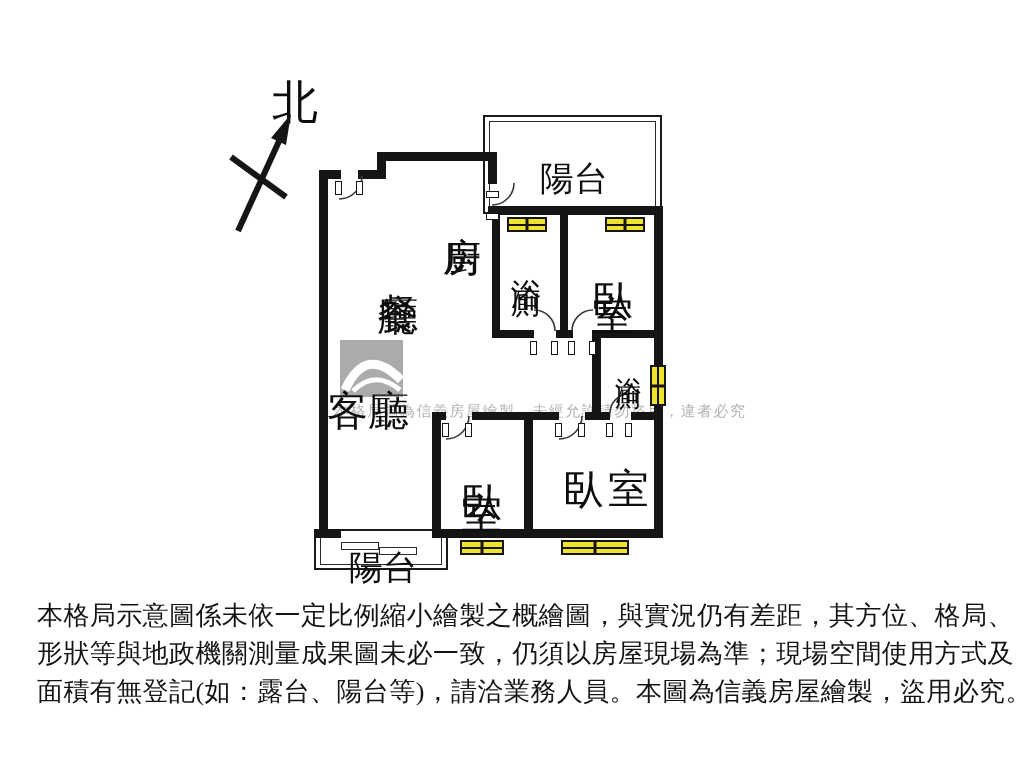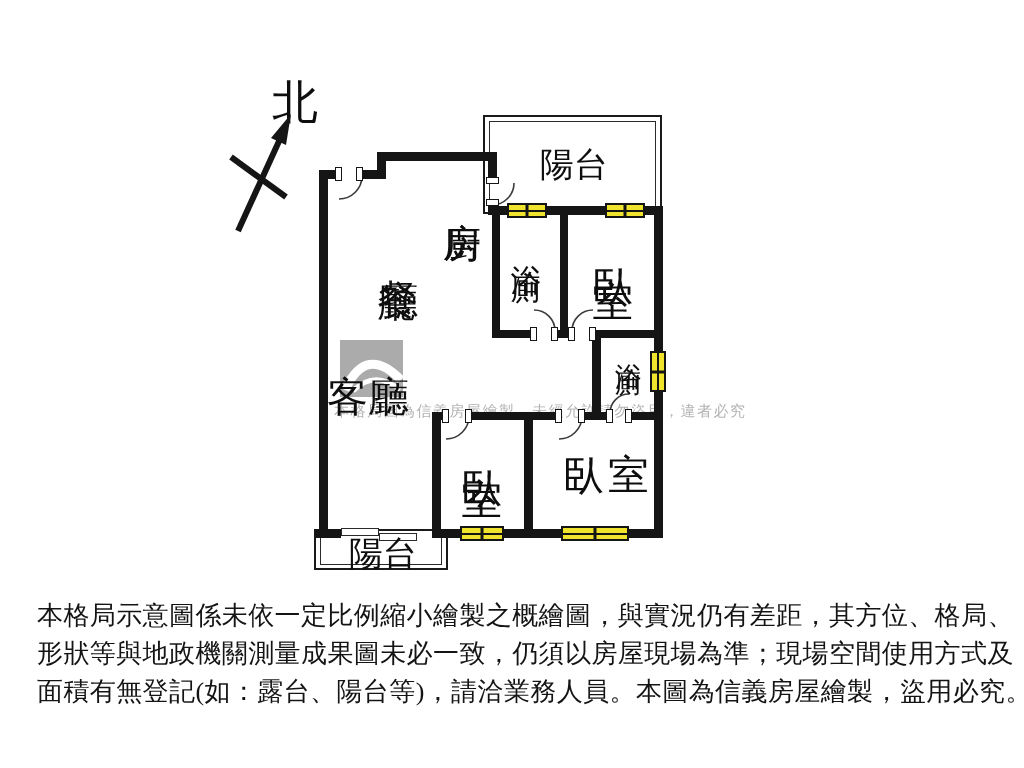--- a/index.html
+++ b/index.html
@@ -18,21 +18,21 @@
   .rlabel{position:absolute;color:#0e0e0e;white-space:nowrap;line-height:1.08;}
   .v{writing-mode:vertical-rl;text-orientation:upright;}
   #wm-brand{position:absolute;left:416px;top:334px;font-size:60px;font-weight:bold;
             color:#a2a2a2;letter-spacing:14px;white-space:nowrap;z-index:1;}
   #wm-notice{position:absolute;left:334px;top:402px;font-size:15px;color:#b3b3b3;
              letter-spacing:1.5px;white-space:nowrap;z-index:1;}
   #disclaimer{position:absolute;left:37px;top:597px;color:#141414;}
   #disclaimer .dline{font-size:26px;line-height:38px;letter-spacing:0.4px;white-space:nowrap;}
   #compass-label{position:absolute;left:272px;top:72px;font-size:46px;color:#0e0e0e;}
   svg.overlay{position:absolute;left:0;top:0;z-index:3;pointer-events:none;}
-  .z2{z-index:2;} .z4{z-index:4;}
+  .z2{z-index:2;} .z4{z-index:4;margin-top:14px;}
 </style>
 </head>
 <body>
 
 <div id="canvas">
 
   <div class="outline" style="left:483px;top:115px;width:179px;height:99px;"></div>
   <div class="outline-inner" style="left:489px;top:121px;width:167px;height:93px;border-bottom:none;"></div>
   <div class="outline" style="left:314px;top:529px;width:134px;height:41px;"></div>
   <div class="outline-inner" style="left:320px;top:535px;width:122px;height:30px;border-top:none;"></div>

